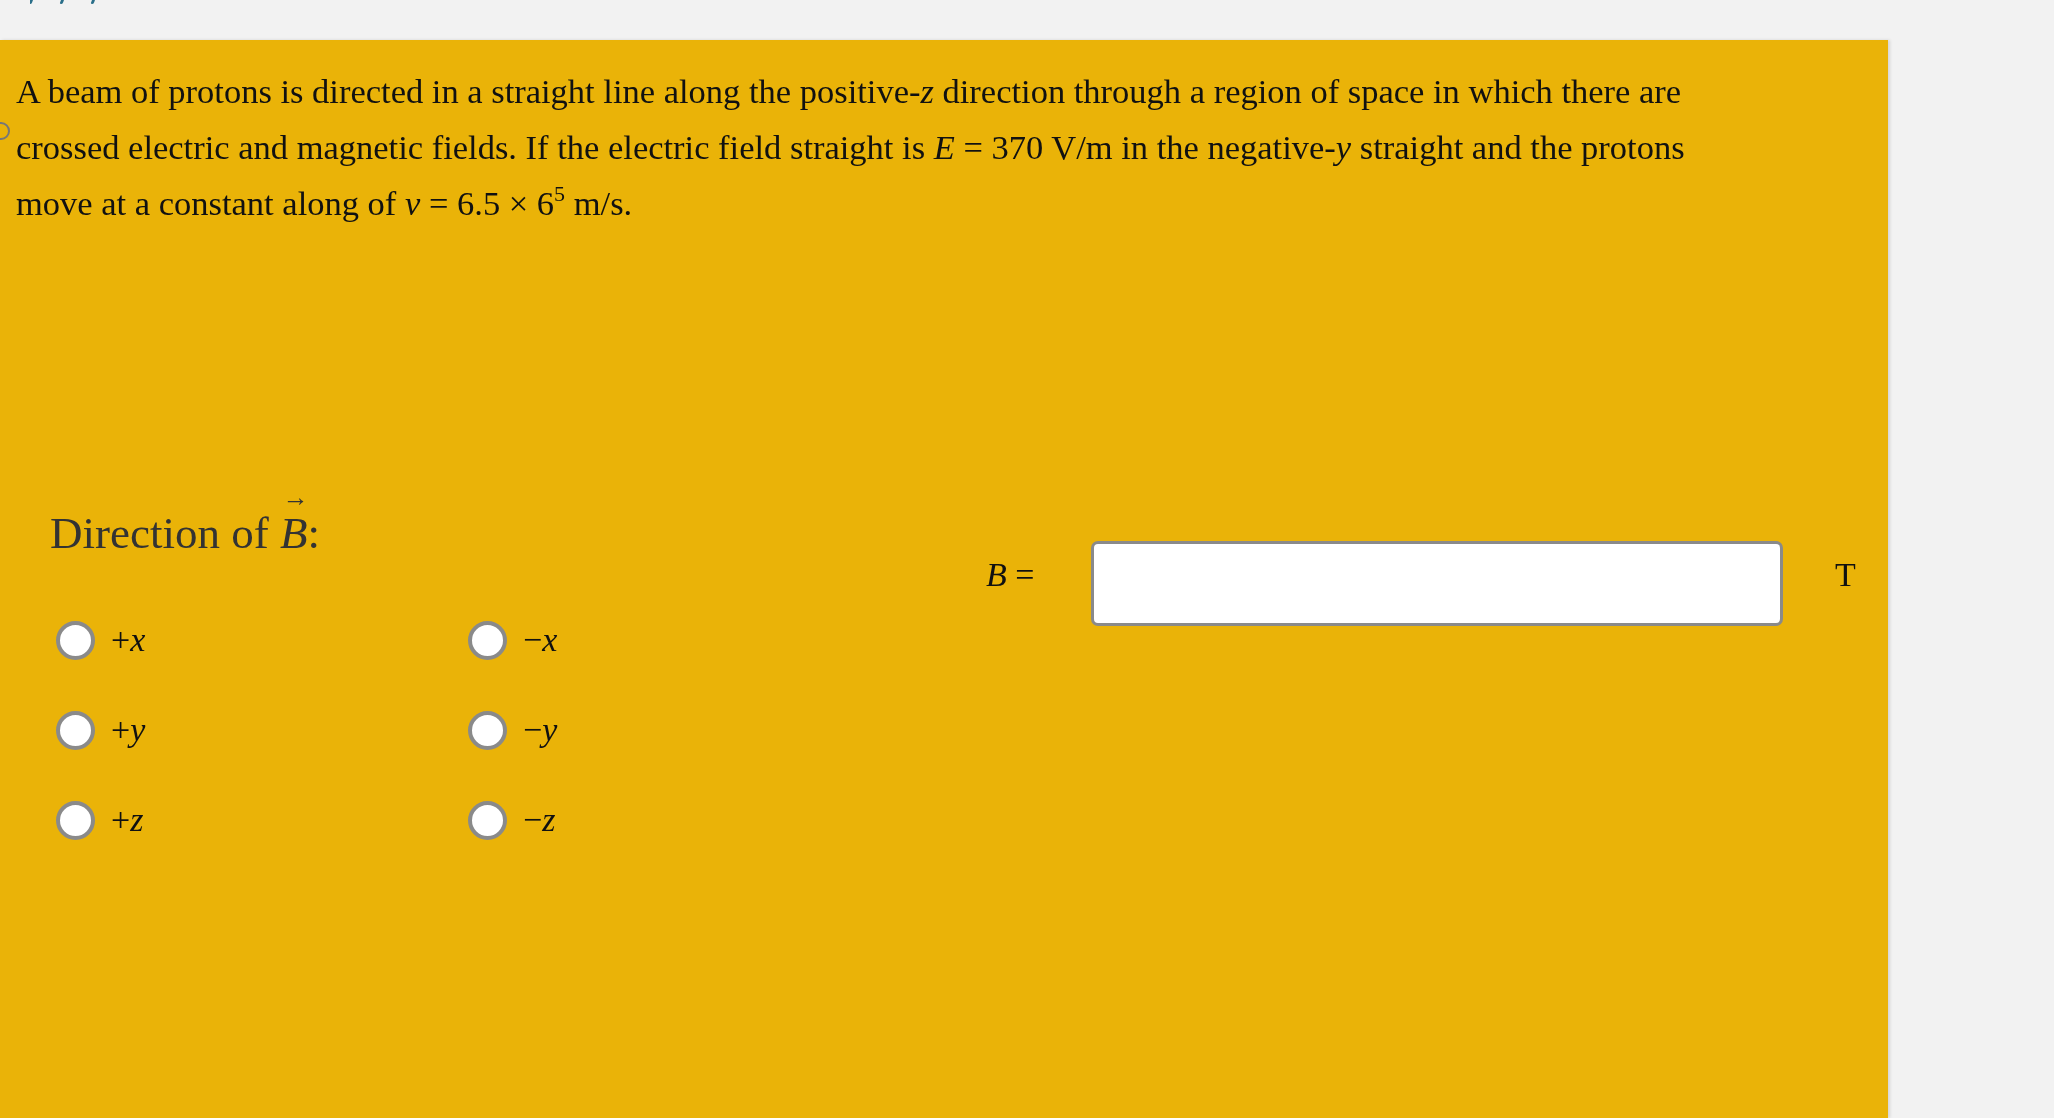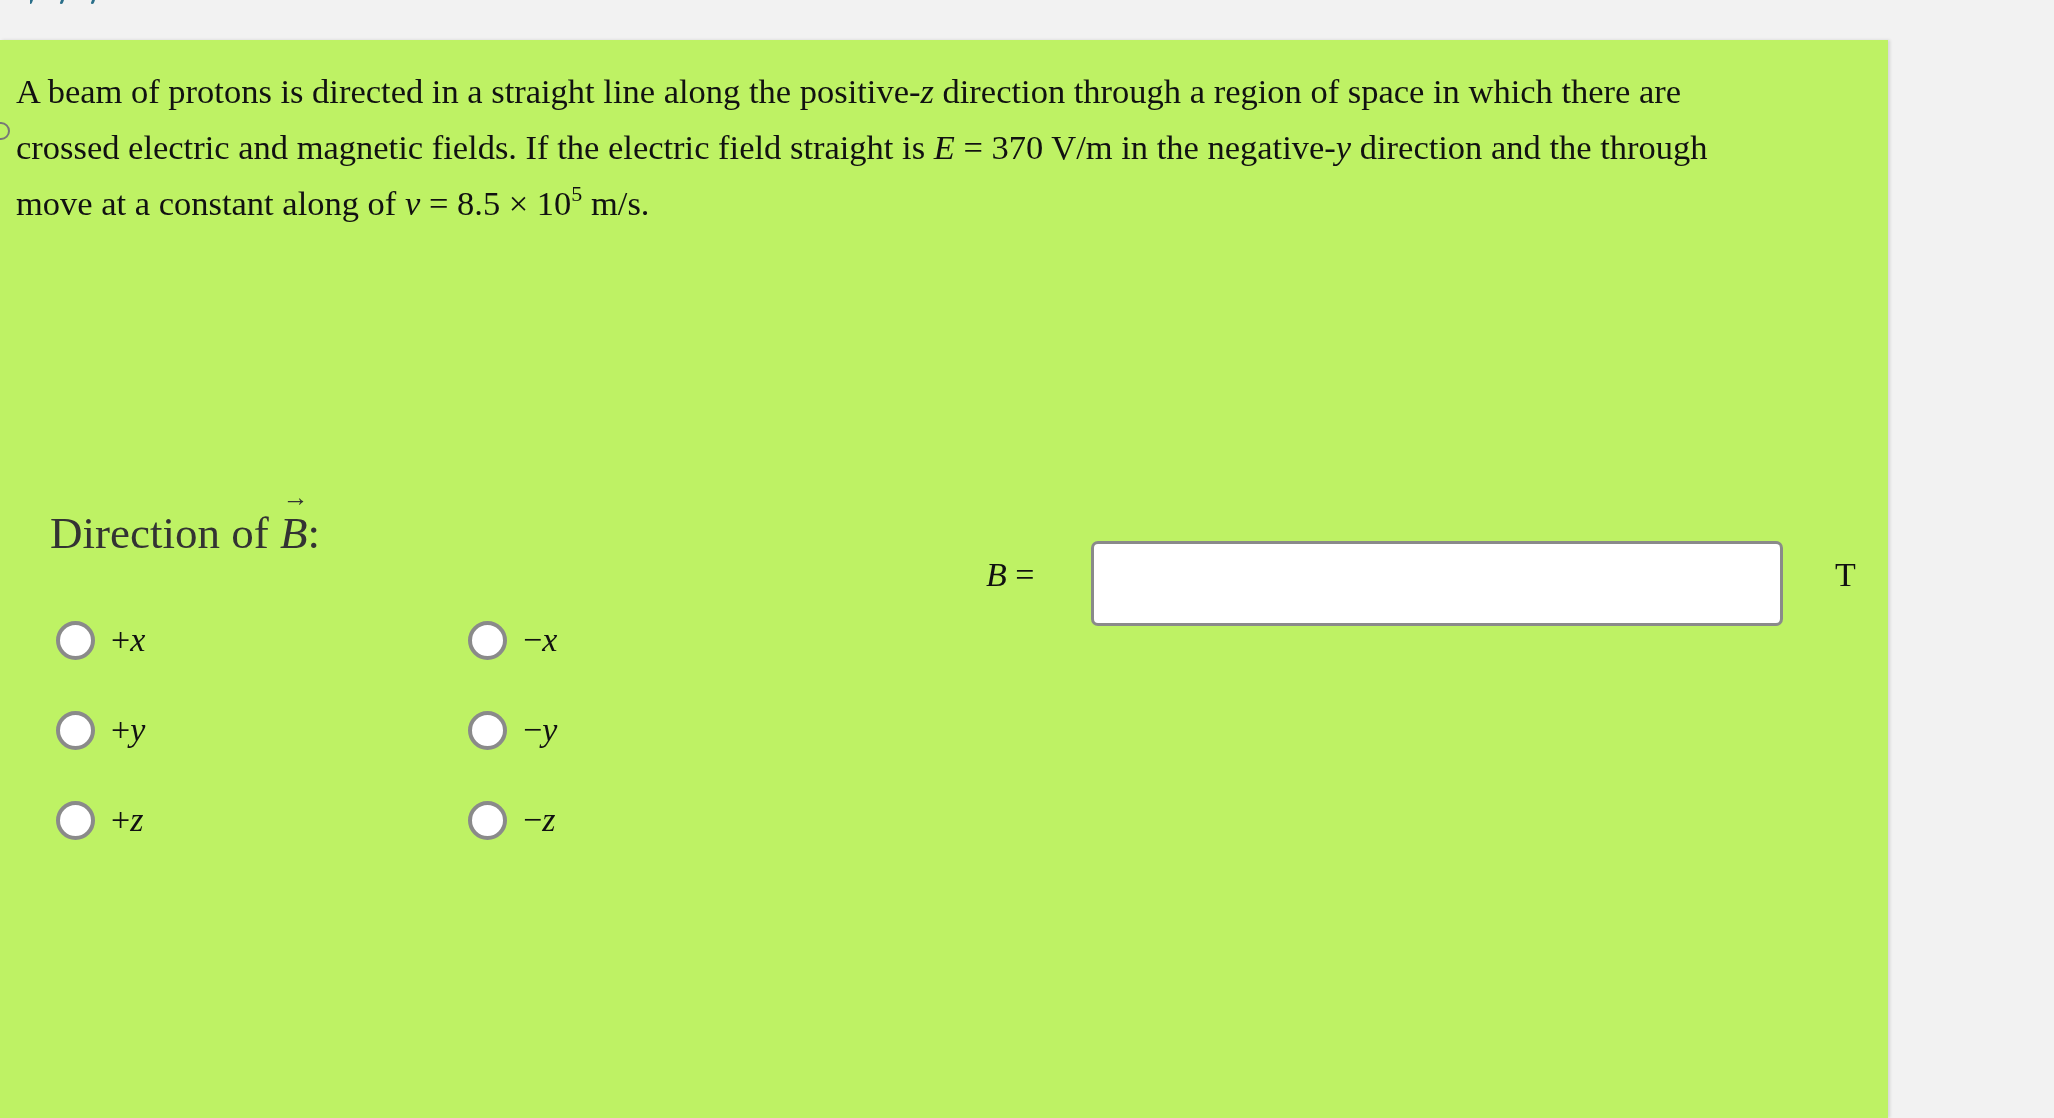--- a/index.html
+++ b/index.html
@@ -17,21 +17,21 @@
     .top-clipped-text {
       position: absolute; left: 30px; top: -18px; width: 110px; height: 22px;
       overflow: hidden;
     }
     .top-clipped-text span {
       display: inline-block; width: 3px; height: 8px; background: #2b6f8a;
       margin-right: 28px; margin-top: 14px; border-radius: 2px; transform: skewX(-20deg);
     }
     .card {
       position: absolute; left: 0; top: 40px; width: 1888px; height: 1078px;
-      background: #bef264;
+      background: #eab308;
       box-shadow: 2px 0 3px rgba(0,0,0,0.12);
     }
     .bullet-clip {
       position: absolute; left: -8px; top: 82px; width: 14px; height: 14px;
       border: 2px solid #777; border-radius: 50%;
     }
     .para {
       position: absolute; left: 16px; font-size: 34.5px; line-height: 56px; margin: 0;
       white-space: nowrap;
     }
@@ -80,22 +80,22 @@
   <div class="top-clipped-text">
     <span></span><span></span><span></span>
   </div>
 </div>
 
 <div class="card">
   <div class="bullet-clip"></div>
 
   <p class="para para1">
     <span>A beam of protons is directed in a straight line along the positive-</span><span class="mi">z</span><span> direction through a region of space in which there are</span><br>
-    <span>crossed electric and magnetic fields. If the electric field straight is </span><span class="mi">E</span><span> = 370 V/m in the negative-</span><span class="mi">y</span><span> direction and the through</span><br>
-    <span>move at a constant along of </span><span class="mi">v</span><span> = 8.5 × 10</span><sup>5</sup><span> m/s.</span>
+    <span>crossed electric and magnetic fields. If the electric field straight is </span><span class="mi">E</span><span> = 370 V/m in the negative-</span><span class="mi">y</span><span> straight and the protons</span><br>
+    <span>move at a constant along of </span><span class="mi">v</span><span> = 6.5 × 6</span><sup>5</sup><span> m/s.</span>
   </p>
 
 
   <div class="dir-label">
     <span>Direction of </span><span class="mi vec">B</span><span>:</span>
   </div>
 
   <div class="radio-opt" style="left:56px; top:580px;">
     <span class="radio-circle"></span>
     <span class="radio-label"><span class="sign">+</span><span class="axis">x</span></span>

